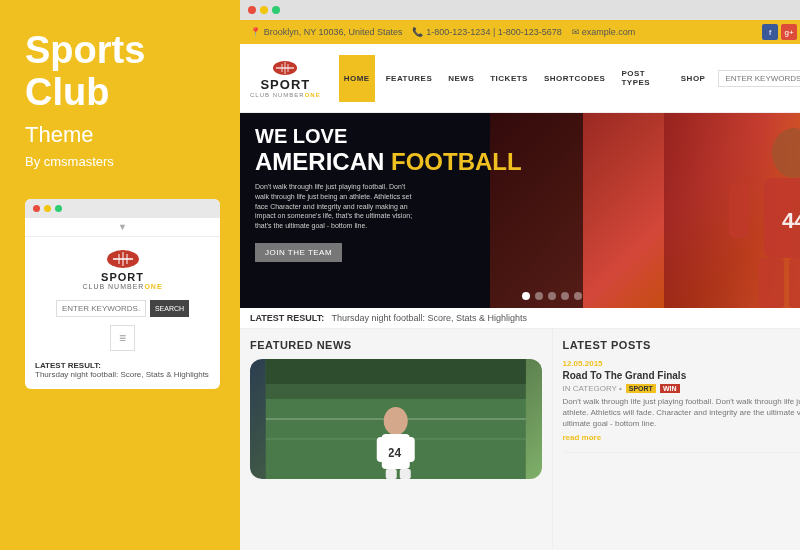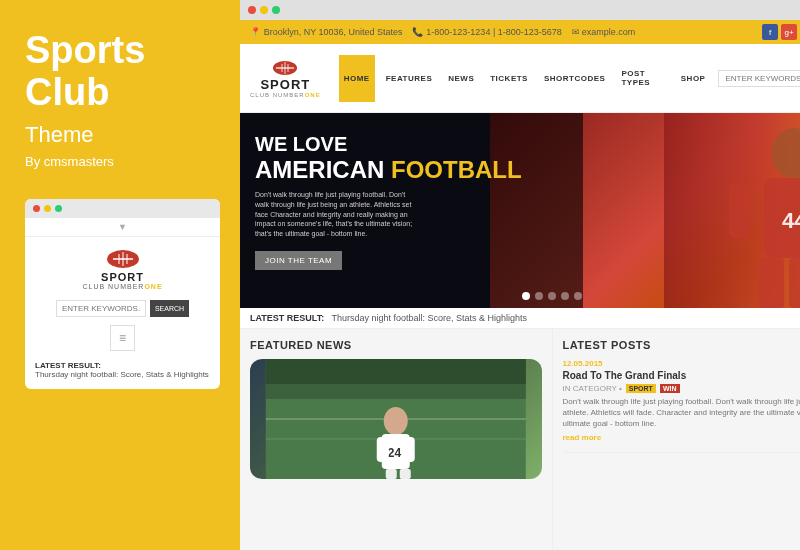--- a/index.html
+++ b/index.html
@@ -259,21 +259,21 @@
     }
     .hero-overlay {
       position: absolute;
       left: 0; top: 0;
       width: 55%;
       height: 100%;
       background: rgba(0,0,0,0.6);
     }
     .hero-content {
       position: absolute;
-      left: 15px; top: 20px;
+      left: 15px; top: 12px;
     }
     .hero-we-love {
       font-size: 20px;
       font-weight: 900;
       color: #fff;
       text-transform: uppercase;
     }
     .hero-american {
       font-size: 24px;
       font-weight: 900;

